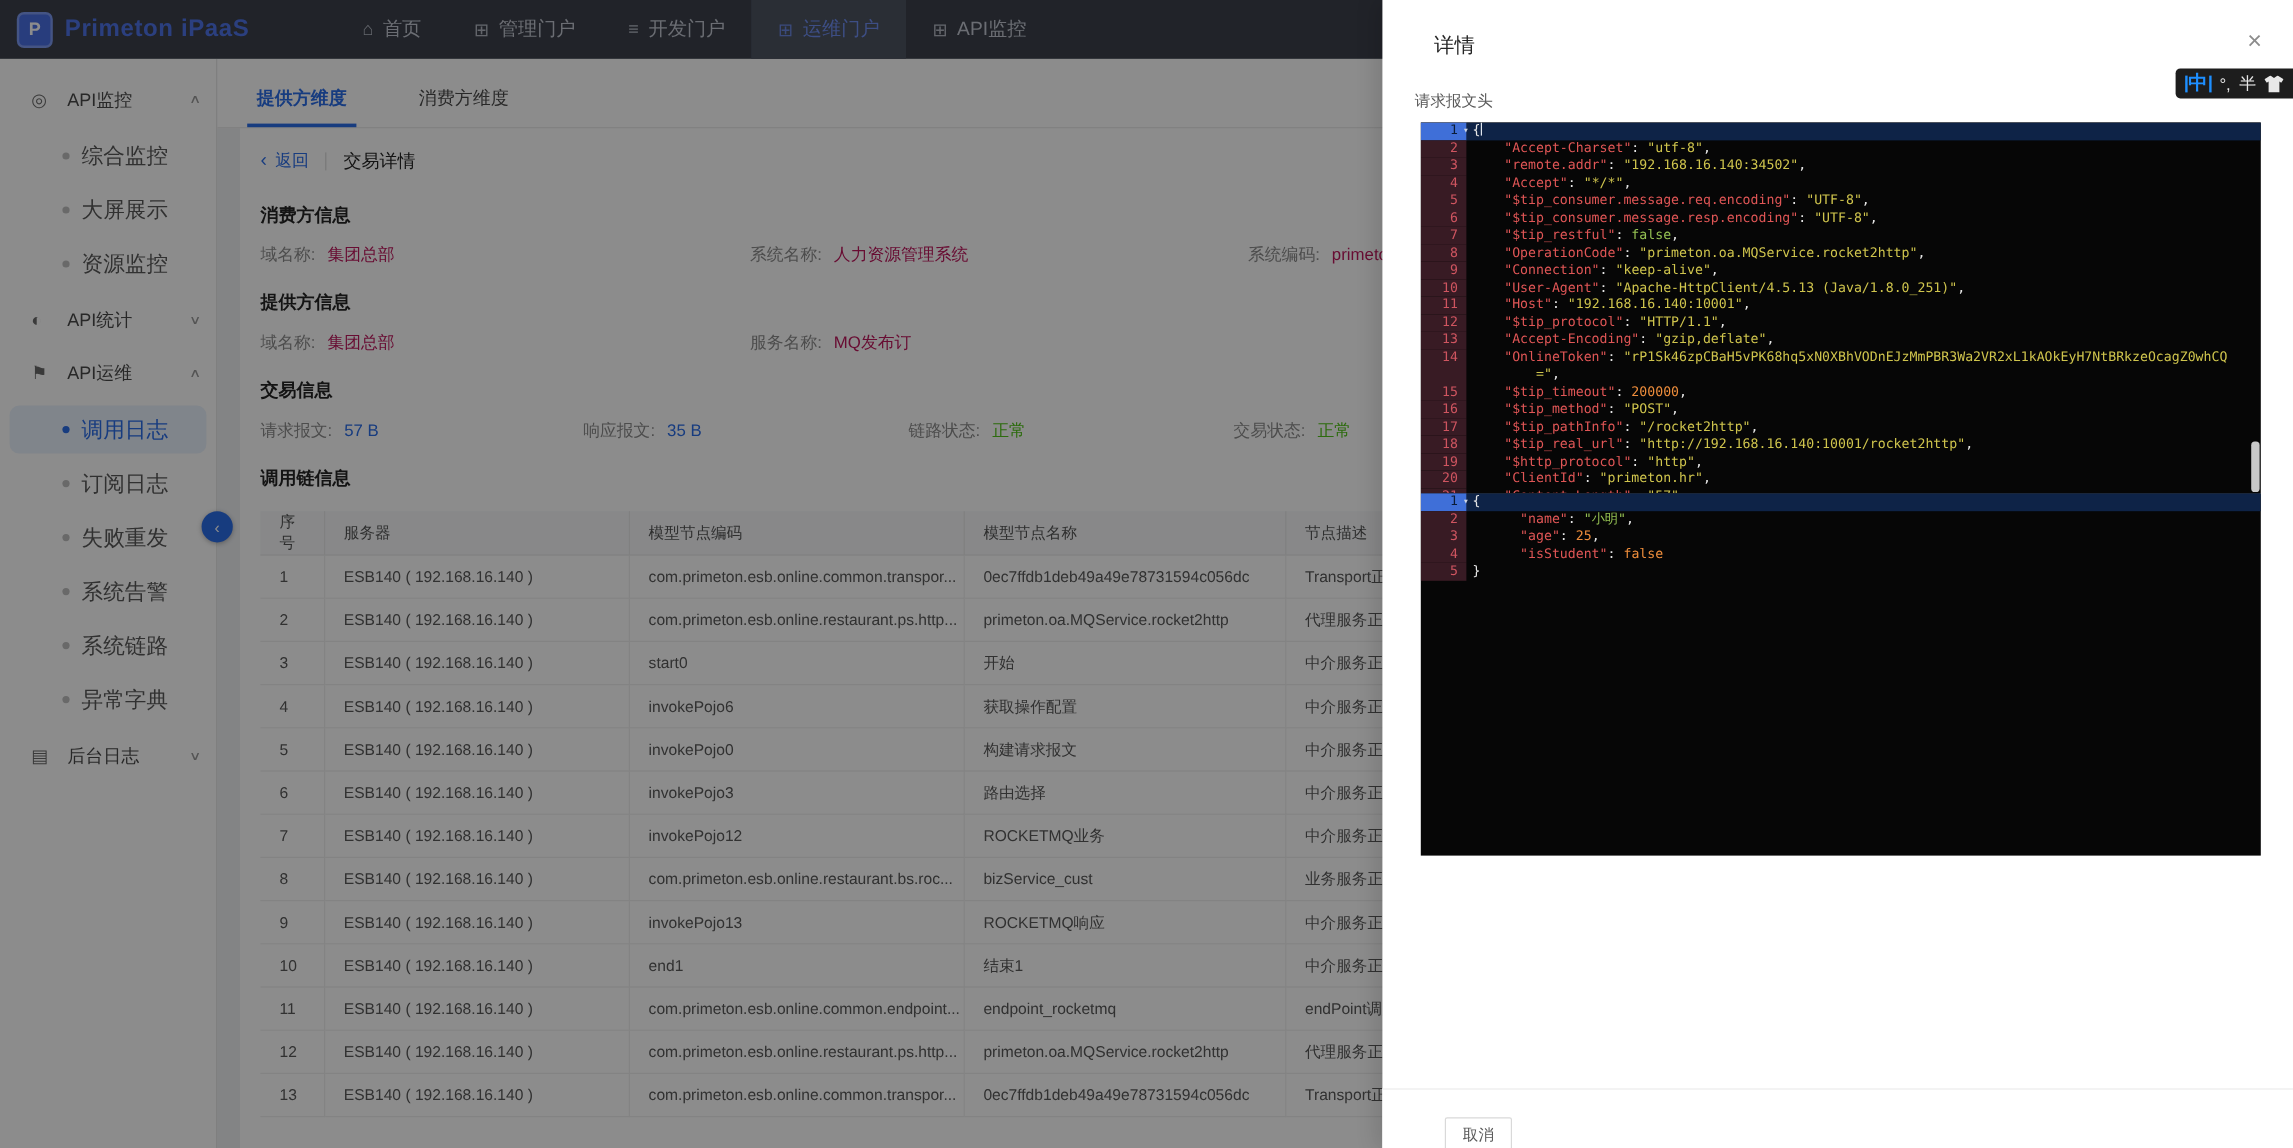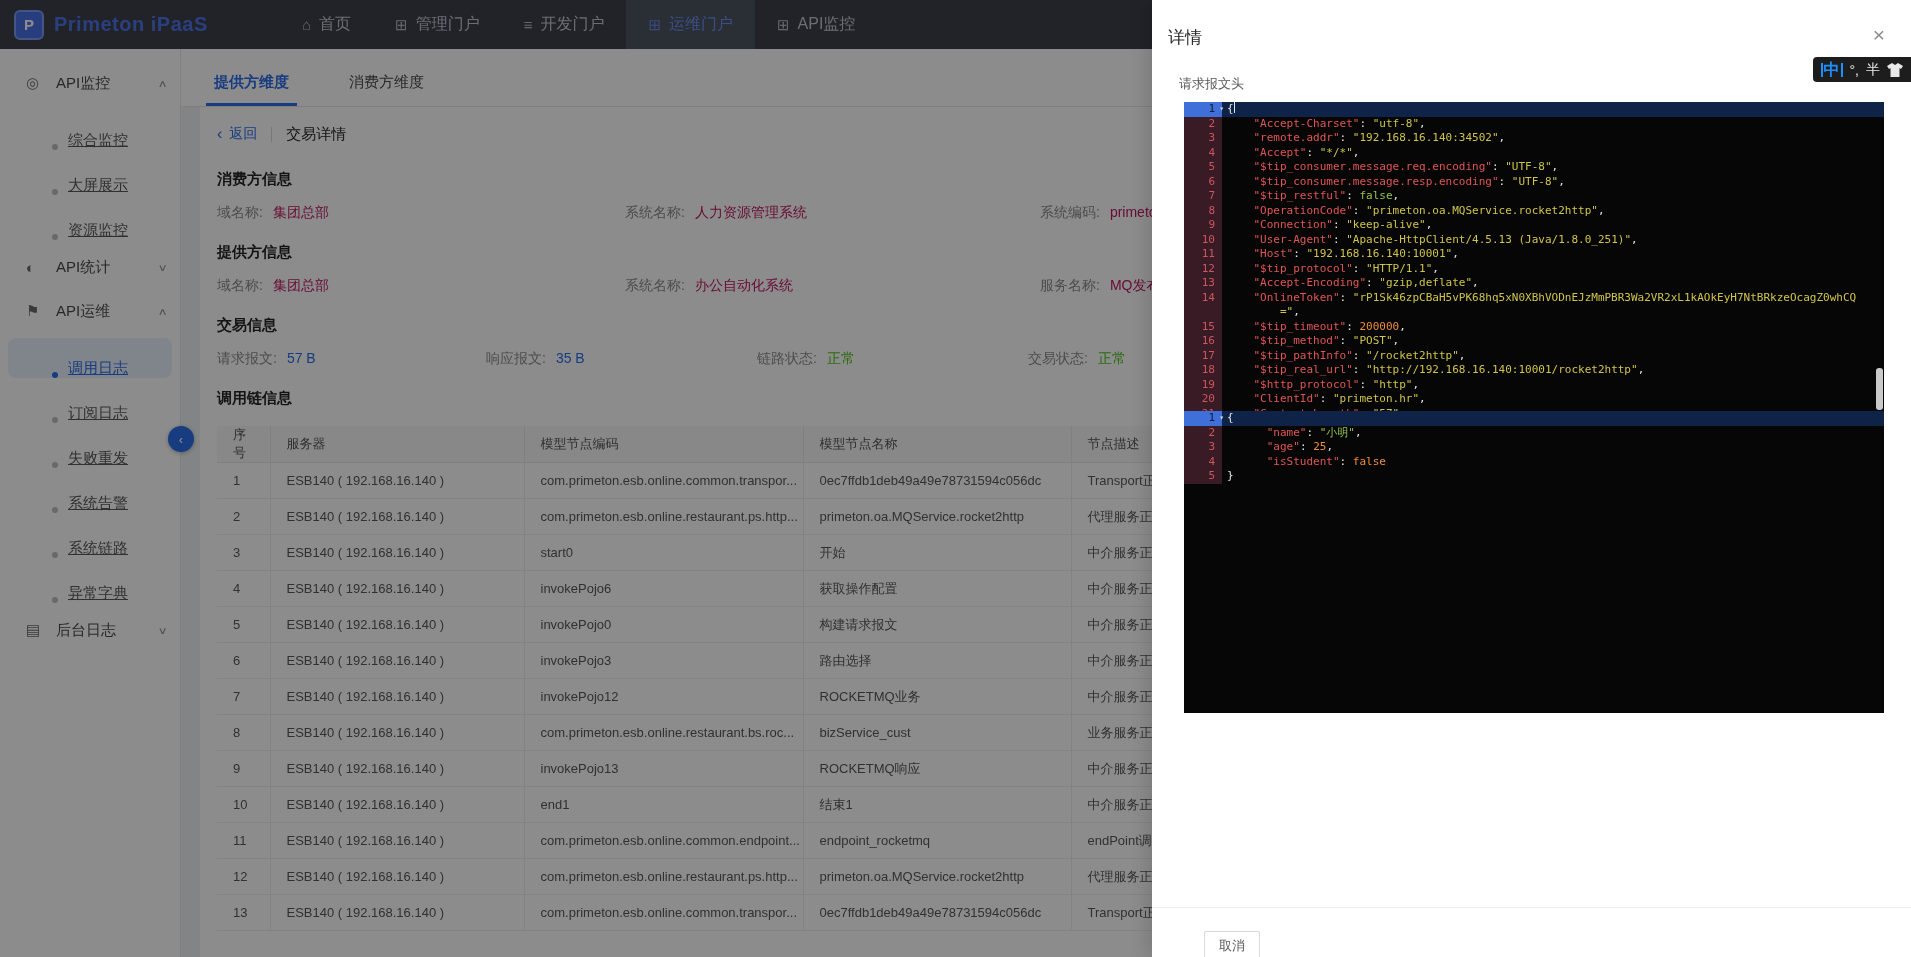--- a/index.html
+++ b/index.html
@@ -16,21 +16,21 @@
   .nav-menu{display:flex;align-items:center;height:100%;margin-left:20px;}
   .nav-item{display:flex;align-items:center;gap:8px;height:100%;padding:0 22px;font-size:16px;color:#c3c7d1;cursor:pointer;}
   .nav-item .nav-ic{font-size:15px;opacity:.9;}
   .nav-item.active{background:#4d5461;color:#6f8ef2;}
 
   
   .sidebar{position:absolute;left:0;top:49px;bottom:0;width:181px;background:#ffffff;border-right:1px solid #e8e8e8;z-index:5;padding-top:12px;}
   .side-group{display:flex;align-items:center;height:44px;padding:0 14px 0 26px;font-size:15px;color:#4a4a4a;cursor:pointer;}
   .side-group .g-ic{width:18px;margin-right:12px;color:#6b6b6b;font-size:15px;}
   .side-group .g-chev{margin-left:auto;font-size:10px;color:#9a9a9a;transform:scaleX(1.4);}
-  .side-sub{display:flex;align-items:flex-end;height:40px;margin:5px 8px;padding-left:44px;font-size:15px;color:#595959;border-radius:8px;cursor:pointer;text-decoration:underline;}
+  .side-sub{display:flex;align-items:center;height:40px;margin:5px 8px;padding-left:44px;font-size:18px;color:#595959;border-radius:8px;cursor:pointer;}
   .side-sub .dot{width:6px;height:6px;border-radius:50%;background:#bfbfbf;margin-right:10px;flex:0 0 auto;}
   .side-sub.active{background:#e9f2fd;color:#2b6de8;}
   .side-sub.active .dot{background:#2b6de8;}
   .collapse-handle{position:absolute;left:168px;top:426px;width:26px;height:26px;border-radius:50%;background:#2b6de8;color:#fff;
                    display:flex;align-items:center;justify-content:center;font-size:13px;z-index:8;box-shadow:0 1px 4px rgba(0,0,0,.3);cursor:pointer;}
 
   
   .content{position:absolute;left:181px;top:49px;right:0;bottom:0;background:#eef0f3;}
   .tabbar{height:58px;background:#fff;border-bottom:1px solid #e8e8e8;display:flex;align-items:flex-end;padding-left:29px;}
   .tab{font-size:15px;color:#4a4a4a;padding:0 4px 14px 4px;margin-right:52px;cursor:pointer;position:relative;}
@@ -54,21 +54,21 @@
   table.chain th{background:#f7f8fa;color:#555;font-weight:normal;text-align:left;height:32px;padding:0 16px;
                  border-bottom:1px solid #e9e9e9;border-right:1px solid #e9e9e9;}
   table.chain td{height:36px;padding:0 16px;color:#595959;border-bottom:1px solid #efefef;border-right:1px solid #efefef;
                  white-space:nowrap;overflow:hidden;}
   table.chain th:last-child,table.chain td:last-child{border-right:none;}
 
   
   .mask{position:absolute;inset:0;background:rgba(0,0,0,.45);z-index:40;}
   .drawer{position:absolute;right:0;top:0;width:759px;height:957px;background:#fff;z-index:50;
           box-shadow:-6px 0 16px rgba(0,0,0,.12);}
-  .drawer-title{font-size:17px;color:#262626;padding:26px 0 0 16px;}
+  .drawer-title{font-size:17px;color:#262626;padding:26px 0 0 43px;}
   .drawer-close{position:absolute;right:26px;top:24px;font-size:21px;color:#8c8c8c;cursor:pointer;line-height:1;}
   .ed-label{font-size:13px;color:#595959;margin:26px 0 9px 27px;}
   .editor{position:relative;margin-left:32px;width:700px;background:#060606;overflow:hidden;}
   .editor.h1{height:309px;}
   .editor.h2{height:302px;}
   .cm-row{display:flex;line-height:14.5px;font-family:"DejaVu Sans Mono",monospace;font-size:11px;}
   .cm-gut{flex:0 0 38px;background:#381b24;color:#cf5560;text-align:right;padding-right:7px;position:relative;}
   .cm-gut .fold{position:absolute;right:-2px;top:0;color:#cfd6e4;font-size:8px;}
   .cm-code{flex:1;white-space:pre;color:#e6e6e6;padding-left:5px;}
   .cm-row.hl .cm-gut{background:#3f6fd8;color:#0a1c38;}
@@ -204,21 +204,20 @@
       <div id="sections">
           <div class="sec-title">消费方信息</div>
           <div class="field-row">
             <span class="field"><span class="f-label">域名称:</span><span class="f-value plain">集团总部</span></span>
             <span class="field"><span class="f-label">系统名称:</span><span class="f-value plain">人力资源管理系统</span></span>
             <span class="field"><span class="f-label">系统编码:</span><span class="f-value plain">primeton.</span></span>
           </div>
           <div class="sec-title">提供方信息</div>
           <div class="field-row">
             <span class="field"><span class="f-label">域名称:</span><span class="f-value plain">集团总部</span></span>
-            <span class="field"><span class="f-label">系统名称:</span><span class="f-value plain">办公自动化系统</span></span>
             <span class="field"><span class="f-label">服务名称:</span><span class="f-value plain">MQ发布订</span></span>
           </div>
           <div class="sec-title">交易信息</div>
           <div class="field-row four">
             <span class="field"><span class="f-label">请求报文:</span><span class="f-value link">57 B</span></span>
             <span class="field"><span class="f-label">响应报文:</span><span class="f-value link">35 B</span></span>
             <span class="field"><span class="f-label">链路状态:</span><span class="f-value success">正常</span></span>
             <span class="field"><span class="f-label">交易状态:</span><span class="f-value success">正常</span></span>
           </div>
           <div class="sec-title">调用链信息</div>

